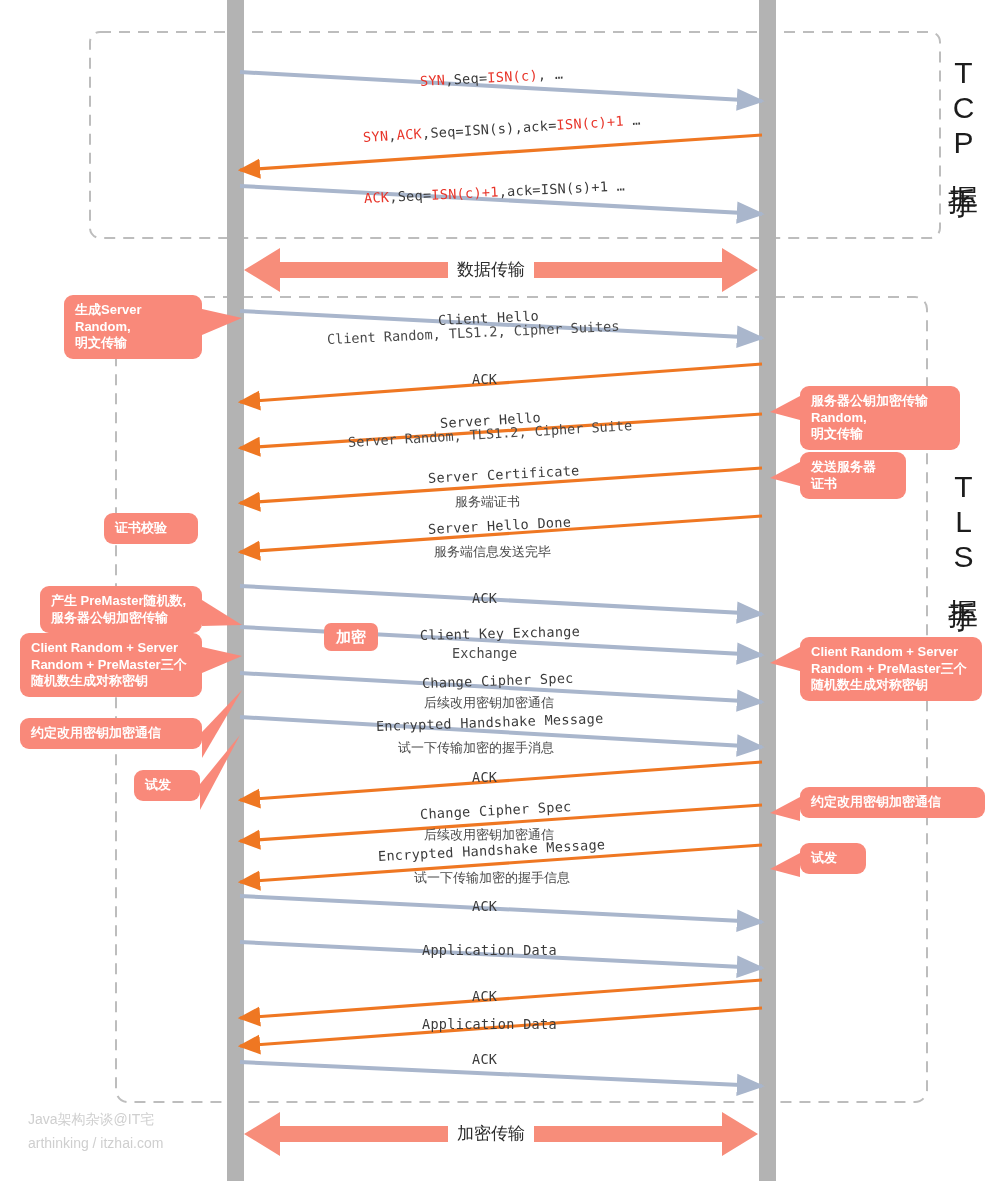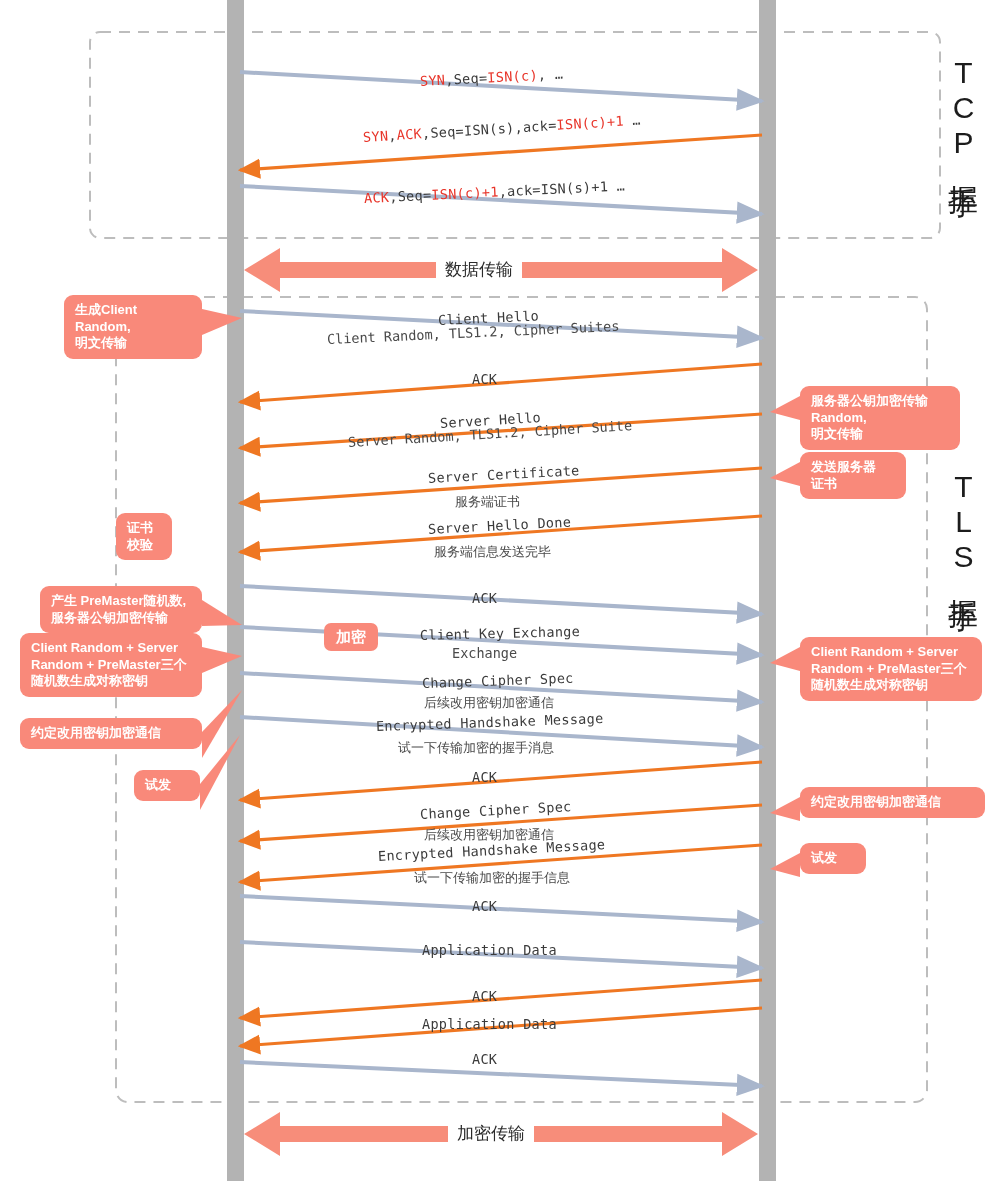--- a/index.html
+++ b/index.html
@@ -101,21 +101,21 @@
       <path d="M244,270 L280,248 L280,262 L722,262 L722,248 L758,270 L722,292 L722,278 L280,278 L280,292 Z" fill="#f78d7a"></path>
     </g>
     <g>
       <path d="M244,1134 L280,1112 L280,1126 L722,1126 L722,1112 L758,1134 L722,1156 L722,1142 L280,1142 L280,1156 Z" fill="#f78d7a"></path>
     </g>
   </svg>
 
   <div class="vlabel" style="left:942px;top:56px;">TCP握手</div>
   <div class="vlabel" style="left:942px;top:470px;">TLS握手</div>
 
-  <div class="bidi-text" style="left:436px;top:258px;">数据传输</div>
+  <div class="bidi-text" style="left:448px;top:258px;">数据传输</div>
   <div class="bidi-text" style="left:448px;top:1122px;">加密传输</div>
 
   <div id="label-layer">
       <div class="msg-label" style="left: 420px; top: 73px; transform: rotate(-3deg);"><span class="hl">SYN</span><span>,Seq=</span><span class="hl">ISN(c)</span><span>, …</span></div>
       <div class="msg-label" style="left: 363px; top: 129px; transform: rotate(-3.6deg);"><span class="hl">SYN</span><span>,</span><span class="hl">ACK</span><span>,Seq=ISN(s),ack=</span><span class="hl">ISN(c)+1</span><span> …</span></div>
       <div class="msg-label" style="left: 364px; top: 190px; transform: rotate(-2.8deg);"><span class="hl">ACK</span><span>,Seq=</span><span class="hl">ISN(c)+1</span><span>,ack=ISN(s)+1 …</span></div>
       <div class="msg-label" style="left: 438px; top: 312px; transform: rotate(-2.6deg);"><span>Client Hello</span></div>
       <div class="msg-sub" style="font-family: &quot;DejaVu Sans Mono&quot;, &quot;Liberation Mono&quot;, monospace; font-size: 13.5px; left: 327px; top: 331px; transform: rotate(-2.6deg);">Client Random, TLS1.2, Cipher Suites</div>
       <div class="msg-label" style="left: 472px; top: 371px; transform: rotate(0deg);"><span>ACK</span></div>
       <div class="msg-label" style="left: 440px; top: 415px; transform: rotate(-3.4deg);"><span>Server Hello</span></div>
@@ -137,24 +137,24 @@
       <div class="msg-label" style="left: 378px; top: 848px; transform: rotate(-3deg);"><span>Encrypted Handshake Message</span></div>
       <div class="msg-sub" style="left: 414px; top: 869px; transform: rotate(0deg);">试一下传输加密的握手信息</div>
       <div class="msg-label" style="left: 472px; top: 898px; transform: rotate(0deg);"><span>ACK</span></div>
       <div class="msg-label" style="left: 422px; top: 942px; transform: rotate(0deg);"><span>Application Data</span></div>
       <div class="msg-label" style="left: 472px; top: 988px; transform: rotate(0deg);"><span>ACK</span></div>
       <div class="msg-label" style="left: 422px; top: 1016px; transform: rotate(0deg);"><span>Application Data</span></div>
       <div class="msg-label" style="left: 472px; top: 1051px; transform: rotate(0deg);"><span>ACK</span></div>
     </div>
   <div id="callout-layer">
       <div class="callout" style="left: 64px; top: 295px; width: 138px;">
-        <div>生成Client Random,</div>
+        <div>生成Server Random,</div>
         <div>明文传输</div>
       </div>
-      <div class="callout" style="left: 116px; top: 513px; width: 56px;">
+      <div class="callout" style="left: 104px; top: 513px; width: 94px;">
         <div>证书校验</div>
       </div>
       <div class="callout" style="left: 40px; top: 586px; width: 162px;">
         <div>产生 PreMaster随机数,</div>
         <div>服务器公钥加密传输</div>
       </div>
       <div class="callout" style="left: 20px; top: 633px; width: 182px;">
         <div>Client Random + Server</div>
         <div>Random + PreMaster三个</div>
         <div>随机数生成对称密钥</div>
@@ -182,14 +182,18 @@
         <div>约定改用密钥加密通信</div>
       </div>
       <div class="callout" style="left: 800px; top: 843px; width: 66px;">
         <div>试发</div>
       </div>
     </div>
   <div id="tag-layer">
       <div class="tag" style="left: 324px; top: 623px;">加密</div>
     </div>
 
+  <div class="watermark" style="left:28px;top:1108px;">
+    <div>Java架构杂谈@IT宅</div>
+    <div>arthinking / itzhai.com</div>
+  </div>
 
 </div>
 
 </body></html>

